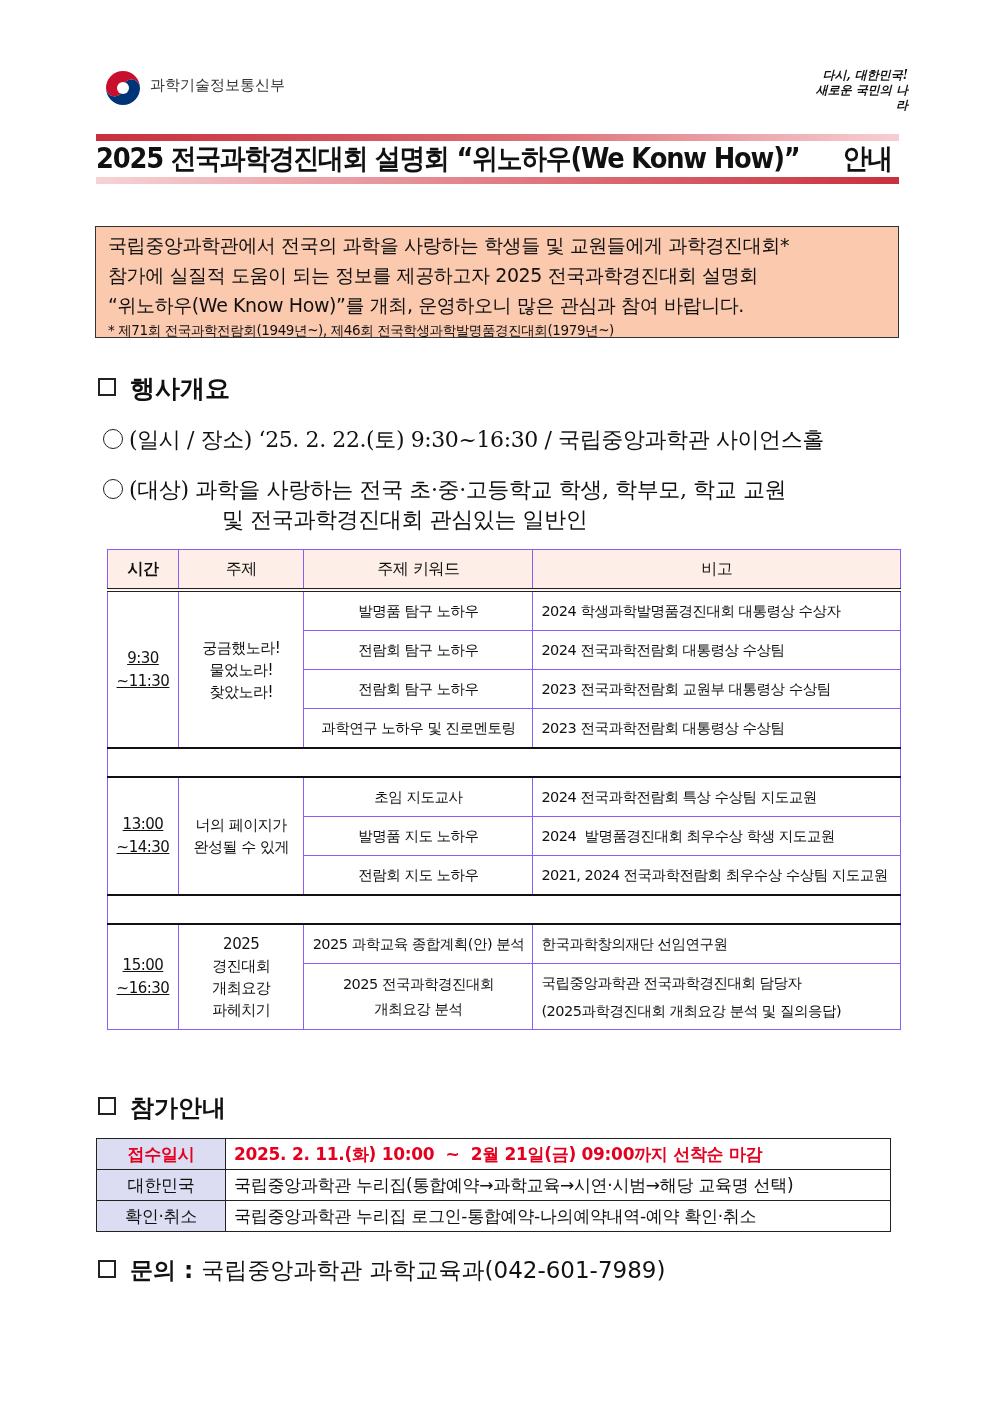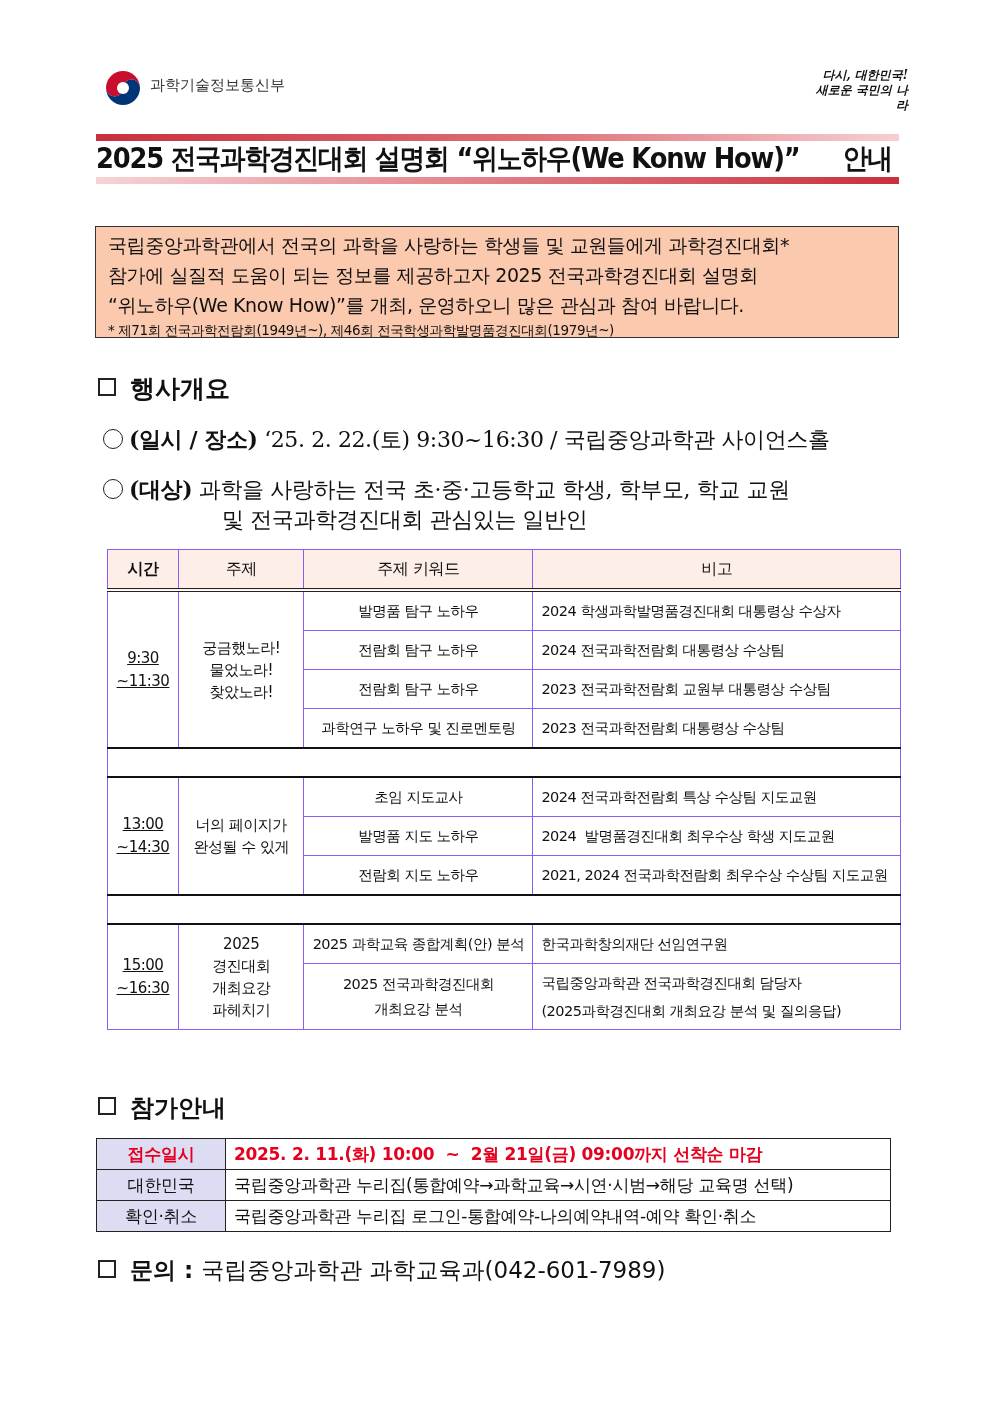--- a/index.html
+++ b/index.html
@@ -25,21 +25,21 @@
   
   .sec { font-size:25px; font-weight:bold; white-space:nowrap; }
   .sq { display:inline-block; width:18px; height:18px; border:2px solid #222; box-sizing:border-box; vertical-align:middle; margin-right:14px; position:relative; top:-3px; }
   .sec1 { left:98px; top:372px; }
   .sec2 { left:98px; top:1092px; font-size:24px; }
   .sec3 { left:98px; top:1255px; font-size:23px; }
   .sec3 .q-label { font-weight:bold; }
   .sec3 .q-val { font-weight:normal; }
 
   .bullet { font-family:"DejaVu Serif", serif; font-size:22px; white-space:nowrap; letter-spacing:-0.4px; }
-  .bullet b { font-weight:bold; }
+  .bullet b { font-weight:normal; }
   .b1 { left:103px; top:425px; }
   .b2 { left:103px; top:475px; }
   .b2c { left:222px; top:505px; }
   .circle { display:inline-block; width:20px; height:20px; border:1.5px solid #222; border-radius:50%; box-sizing:border-box; vertical-align:middle; margin-right:6px; position:relative; top:-2px; }
 
   
   table { border-collapse:collapse; }
   .sched { position:absolute; left:107px; top:549px; width:794px; font-size:14.5px; letter-spacing:-0.5px; }
   .sched td, .sched th { border:1px solid #8b5cf6; text-align:center; padding:0 6px; }
   .sched th { background:#fdefe8; font-weight:bold; font-size:16px; height:38px; border-bottom:4px double #222; }

